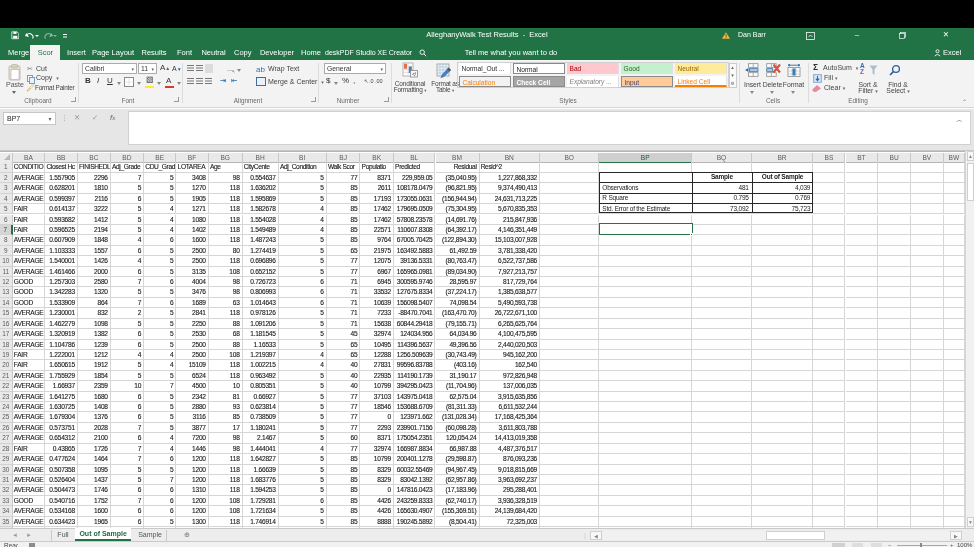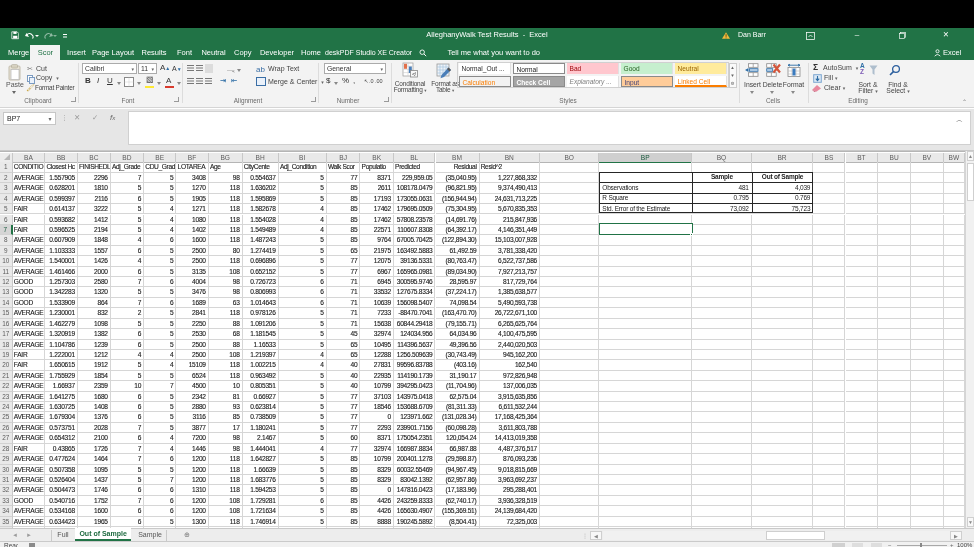--- a/index.html
+++ b/index.html
@@ -103,21 +103,21 @@
     <div class="rtab" style="left:176px;width:17px">Font</div>
     <div class="rtab" style="left:201px;width:25px">Neutral</div>
     <div class="rtab" style="left:234px;width:17px">Copy</div>
     <div class="rtab" style="left:259px;width:36px">Developer</div>
     <div class="rtab" style="left:301px;width:17px">Home</div>
     <div class="rtab" style="left:325px;width:84px;font-size:7px">deskPDF Studio XE Creator</div>
     <svg style="position:absolute;left:419px;top:6px" width="8" height="8" viewBox="0 0 10 10">
         <circle cx="4" cy="4" r="2.8" fill="none" stroke="#fff" stroke-width="1.1"></circle>
         <path d="M6.2 6.2 L9 9" stroke="#fff" stroke-width="1.2"></path>
       </svg>
-      <div class="rtab" style="left:430px;width:110px;text-align:right">Tell me what you want to do</div>
+      <div class="rtab" style="left:456px;width:110px;text-align:center">Tell me what you want to do</div>
     <svg style="position:absolute;left:934px;top:6px" width="7" height="8" viewBox="0 0 10 11">
         <circle cx="5" cy="3" r="2.2" fill="none" stroke="#fff" stroke-width="1.2"></circle>
         <path d="M1 10 Q5 5.5 9 10" fill="none" stroke="#fff" stroke-width="1.2"></path>
       </svg>
       <div class="rtab" style="left:943px;width:24px;text-align:left">Excel</div>
   </div>
   <div id="hometab">Scor</div>
   <div id="ribbon">
       <svg style="position:absolute;left:7px;top:4px" width="15" height="17" viewBox="0 0 15 17">
         <rect x="2" y="2" width="11" height="14" rx="1" fill="#e3ddcb" stroke="#b3ac96" opacity="0.75" stroke-width="1"></rect>

